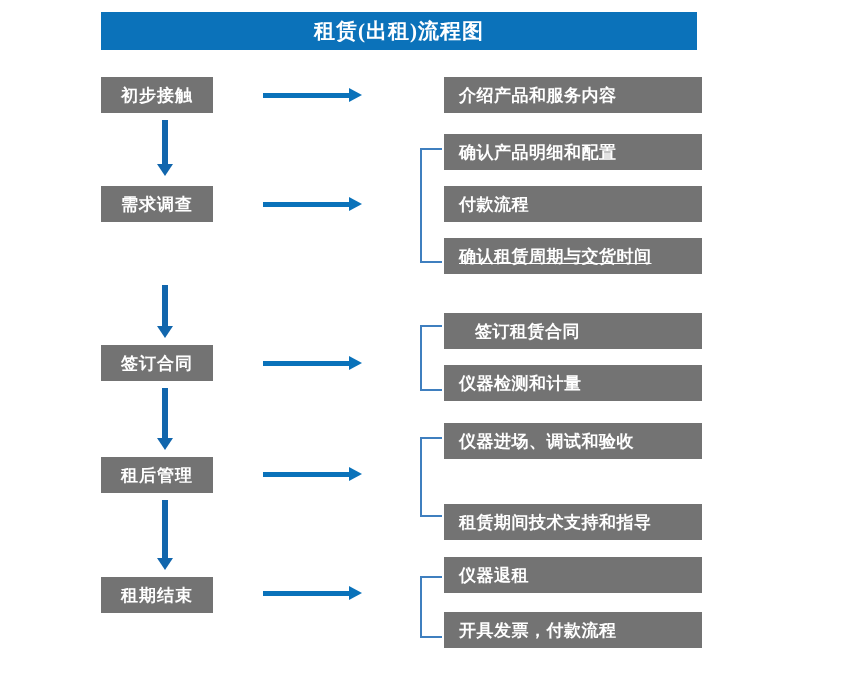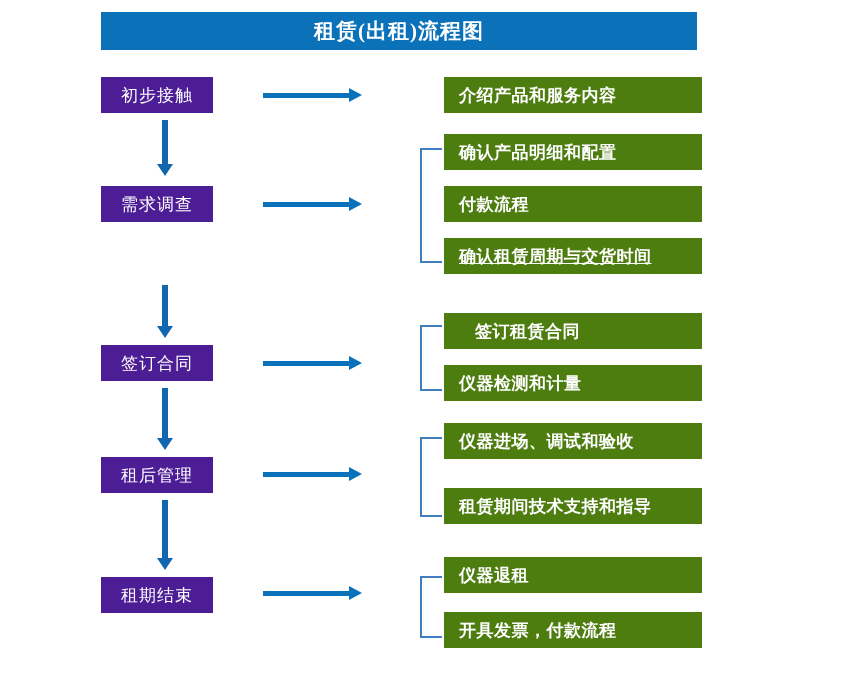--- a/index.html
+++ b/index.html
@@ -32,36 +32,36 @@
     font-size: 21px;
     font-weight: bold;
     letter-spacing: 1px;
   }
   
   .stage-box {
     position: absolute;
     left: 101px;
     width: 112px;
     height: 36px;
-    background: #4c1d95;
+    background: #737373;
     color: #ffffff;
     display: flex;
     align-items: center;
     justify-content: center;
     font-size: 17px;
-    font-weight: normal;
+    font-weight: bold;
     letter-spacing: 1px;
   }
   
   .detail-box {
     position: absolute;
     left: 444px;
     width: 258px;
     height: 36px;
-    background: #4d7c0f;
+    background: #737373;
     color: #ffffff;
     display: flex;
     align-items: center;
     font-size: 17px;
     font-weight: bold;
     padding-left: 15px;
     box-sizing: border-box;
     letter-spacing: 0.5px;
   }
   
@@ -179,17 +179,17 @@
   <div class="bracket" style="top:437px; height:80px;"></div>
   <div class="bracket" style="top:576px; height:62px;"></div>
 
   <div class="detail-box" style="top:77px;">介绍产品和服务内容</div>
   <div class="detail-box" style="top:134px;">确认产品明细和配置</div>
   <div class="detail-box" style="top:186px;">付款流程</div>
   <div class="detail-box" style="top:238px;text-decoration:underline;">确认租赁周期与交货时间</div>
   <div class="detail-box" style="top:313px;padding-left:31px;">签订租赁合同</div>
   <div class="detail-box" style="top:365px;">仪器检测和计量</div>
   <div class="detail-box" style="top:423px;">仪器进场、调试和验收</div>
-  <div class="detail-box" style="top:488px;">租赁期间技术支持和指导</div>
+  <div class="detail-box" style="top:504px;">租赁期间技术支持和指导</div>
   <div class="detail-box" style="top:557px;">仪器退租</div>
   <div class="detail-box" style="top:612px;">开具发票，付款流程</div>
 
 </div>
 
 </body></html>

